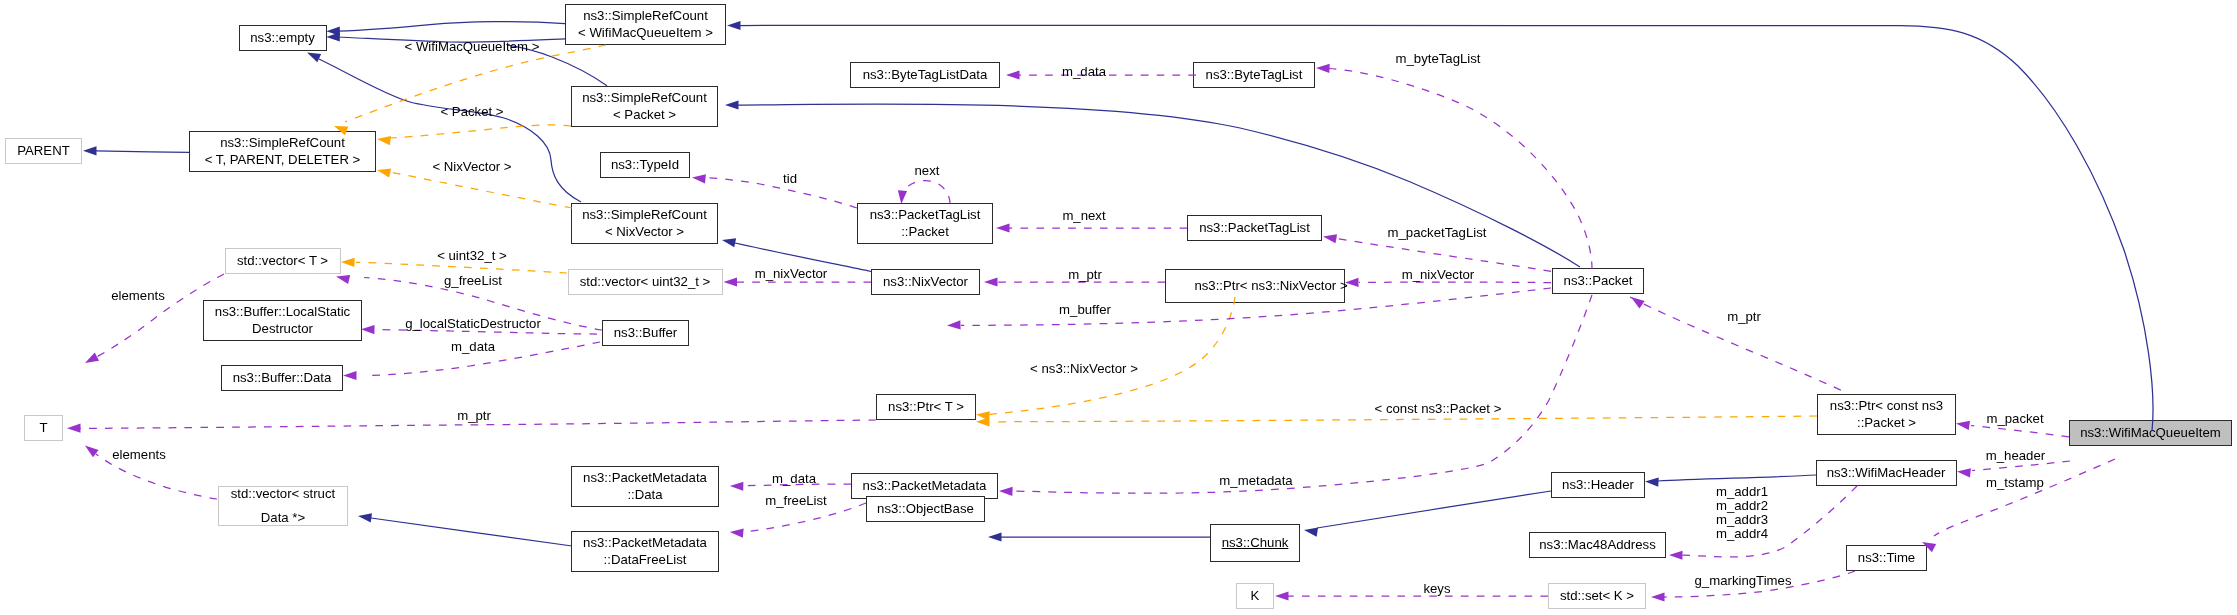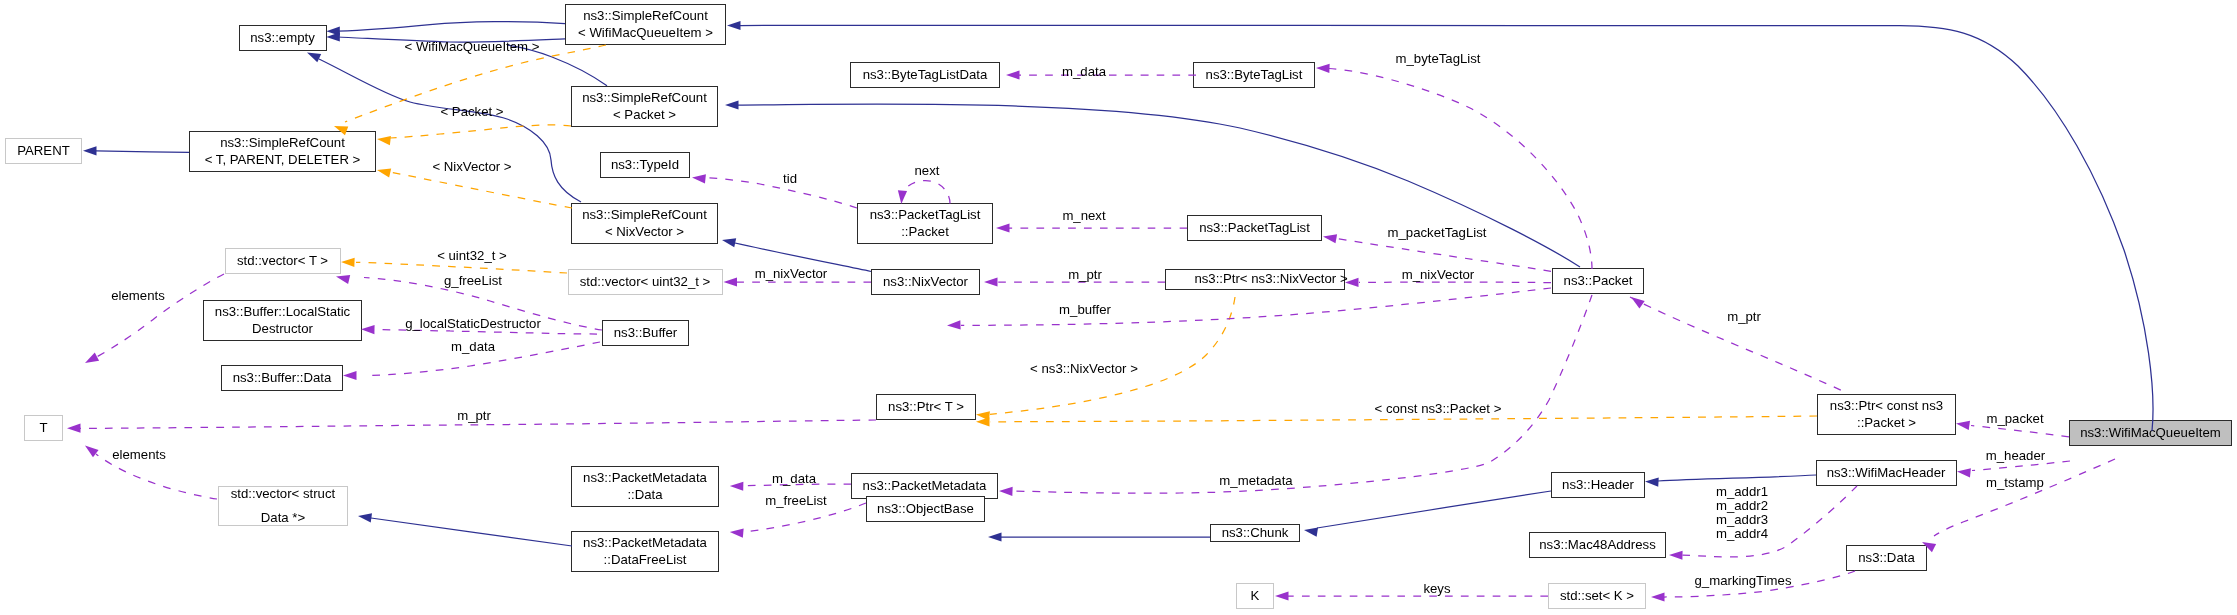--- a/index.html
+++ b/index.html
@@ -157,30 +157,30 @@
     <div class="node grey" style="left: 567.5px; top: 269px; width: 155px; height: 26px;"><span>std::vector&lt; uint32_t &gt;</span></div>
     <div class="node solid" style="left: 203px; top: 300px; width: 159px; height: 41px;"><span>ns3::Buffer::LocalStatic</span><span>Destructor</span></div>
     <div class="node solid" style="left: 221px; top: 365px; width: 122px; height: 26px;"><span>ns3::Buffer::Data</span></div>
     <div class="node grey" style="left: 24px; top: 415px; width: 39px; height: 26px;"><span>T</span></div>
     <div class="node grey" style="left: 218px; top: 486px; width: 130px; height: 40px; gap: 8px;"><span>std::vector&lt; struct</span><span>Data *&gt;</span></div>
     <div class="node solid" style="left: 850px; top: 62px; width: 150px; height: 26px;"><span>ns3::ByteTagListData</span></div>
     <div class="node solid" style="left: 1193px; top: 62px; width: 122px; height: 26px;"><span>ns3::ByteTagList</span></div>
     <div class="node solid" style="left: 857px; top: 203px; width: 136px; height: 41px;"><span>ns3::PacketTagList</span><span>::Packet</span></div>
     <div class="node solid" style="left: 1187px; top: 215px; width: 135px; height: 26px;"><span>ns3::PacketTagList</span></div>
     <div class="node solid" style="left: 871px; top: 269px; width: 109px; height: 26px;"><span>ns3::NixVector</span></div>
-    <div class="node solid" style="left: 1165px; top: 269px; width: 180px; height: 21px; padding-left: 32px;"><span>ns3::Ptr&lt; ns3::NixVector &gt;</span></div>
+    <div class="node solid" style="left: 1165px; top: 269px; width: 180px; height: 34px; padding-left: 32px;"><span>ns3::Ptr&lt; ns3::NixVector &gt;</span></div>
     <div class="node solid" style="left: 602px; top: 320px; width: 87px; height: 26px;"><span>ns3::Buffer</span></div>
     <div class="node solid" style="left: 876px; top: 394px; width: 100px; height: 26px;"><span>ns3::Ptr&lt; T &gt;</span></div>
     <div class="node solid" style="left: 571px; top: 466px; width: 148px; height: 41px;"><span>ns3::PacketMetadata</span><span>::Data</span></div>
     <div class="node solid" style="left: 851px; top: 473px; width: 147px; height: 26px;"><span>ns3::PacketMetadata</span></div>
     <div class="node solid" style="left: 571px; top: 531px; width: 148px; height: 41px;"><span>ns3::PacketMetadata</span><span>::DataFreeList</span></div>
     <div class="node solid" style="left: 866px; top: 496px; width: 119px; height: 26px;"><span>ns3::ObjectBase</span></div>
-    <div class="node solid" style="left: 1210px; top: 524px; width: 90px; height: 18px;"><span>ns3::Chunk</span></div>
+    <div class="node solid" style="left: 1210px; top: 524px; width: 90px; height: 38px; text-decoration: underline;"><span>ns3::Chunk</span></div>
     <div class="node grey" style="left: 1236px; top: 583px; width: 38px; height: 26px;"><span>K</span></div>
     <div class="node grey" style="left: 1548px; top: 583px; width: 98px; height: 26px;"><span>std::set&lt; K &gt;</span></div>
     <div class="node solid" style="left: 1552px; top: 268px; width: 92px; height: 26px;"><span>ns3::Packet</span></div>
     <div class="node solid" style="left: 1817px; top: 394px; width: 139px; height: 41px;"><span>ns3::Ptr&lt; const ns3</span><span>::Packet &gt;</span></div>
     <div class="node solid" style="left: 1551px; top: 472px; width: 94px; height: 26px;"><span>ns3::Header</span></div>
     <div class="node solid" style="left: 1815.5px; top: 460px; width: 141px; height: 26px;"><span>ns3::WifiMacHeader</span></div>
     <div class="node solid" style="left: 1529px; top: 532px; width: 137px; height: 26px;"><span>ns3::Mac48Address</span></div>
-    <div class="node solid" style="left: 1846px; top: 545px; width: 81px; height: 26px;"><span>ns3::Data</span></div>
+    <div class="node solid" style="left: 1846px; top: 545px; width: 81px; height: 26px;"><span>ns3::Time</span></div>
     <div class="node filled" style="left: 2069px; top: 420px; width: 163px; height: 26px;"><span>ns3::WifiMacQueueItem</span></div>
   </div>
 
 </body></html>

